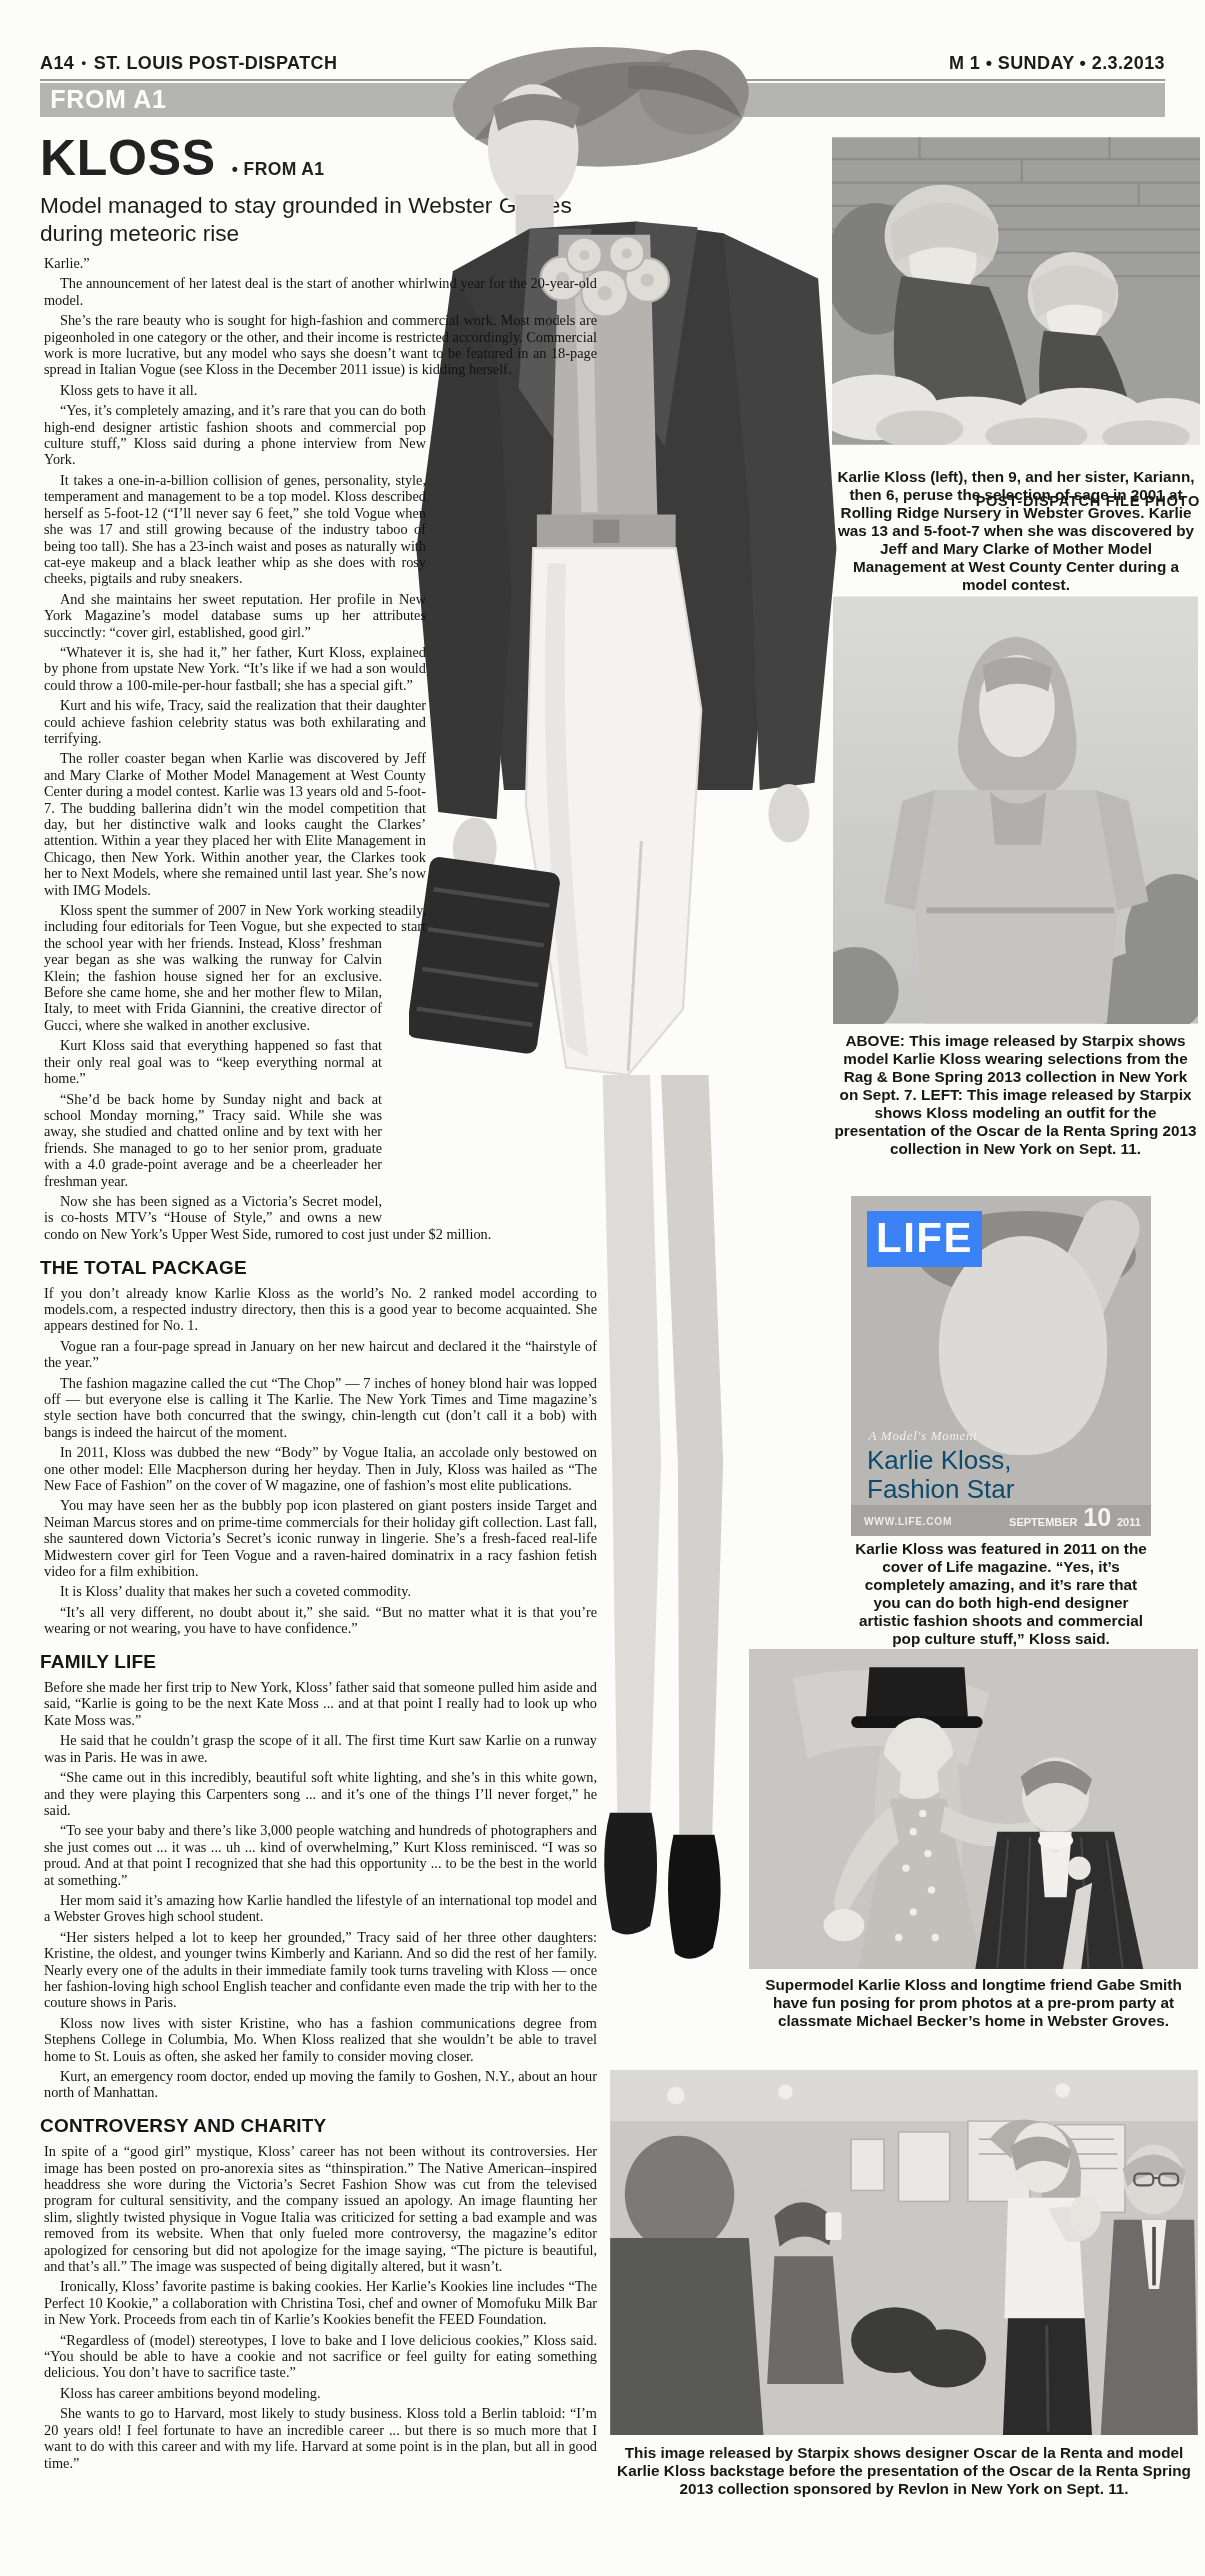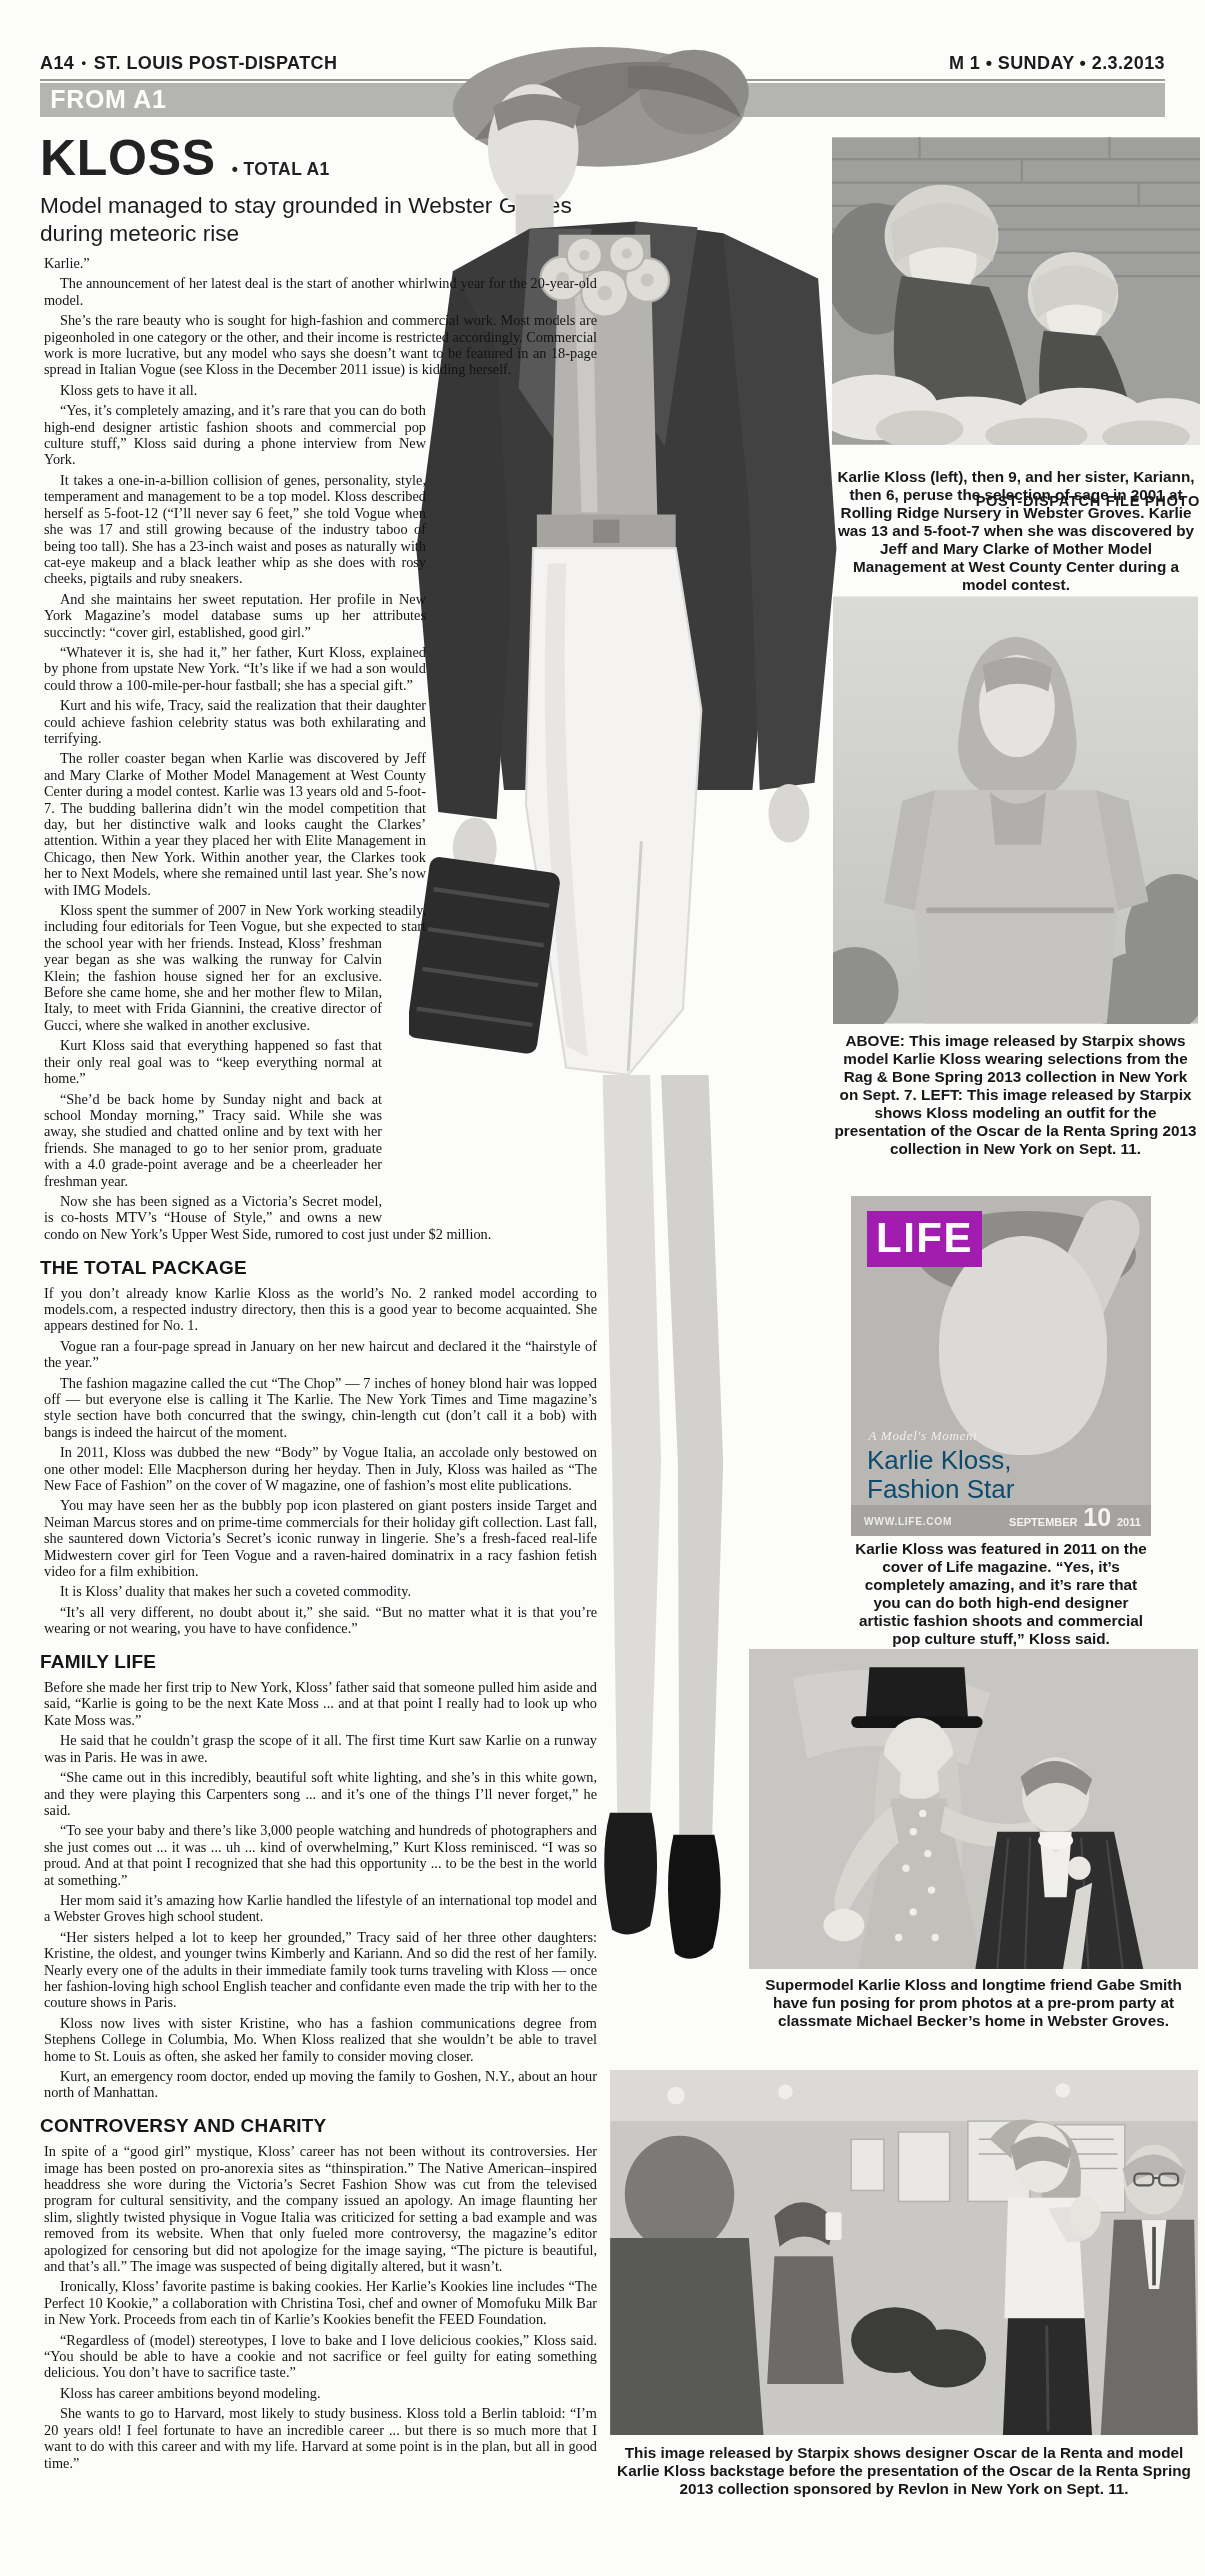--- a/index.html
+++ b/index.html
@@ -42,21 +42,21 @@
   .cap.center{text-align:center;}
   
   .life{position:absolute;left:851px;top:1196px;width:300px;height:340px;background:#b9b7b4;
         overflow:hidden;z-index:2;}
   .life .face{position:absolute;left:88px;top:40px;width:168px;height:219px;border-radius:50% 50% 46% 46%;
               background:#dcdad6;}
   .life .hairband{position:absolute;left:66px;top:14.6px;width:219px;height:88px;border-radius:50%;
                   background:#8e8c89;}
   .life .arm{position:absolute;left:212px;top:0;width:58px;height:146px;border-radius:29px;
              background:#d3d1cd;transform:rotate(25deg);}
-  .life .logo{position:absolute;left:16px;top:14.6px;width:115px;height:56px;background:#a21caf;
+  .life .logo{position:absolute;left:16px;top:14.6px;width:115px;height:56px;background:#3b82f6;
               color:#fbfbfa;font-family:"Liberation Sans",sans-serif;font-weight:900;font-size:42px;
               letter-spacing:1.5px;text-align:center;line-height:54px;}
   .life .kicker{position:absolute;left:17.5px;top:232px;font-family:"Liberation Serif",serif;
                 font-style:italic;font-size:13px;color:#f1f0ed;letter-spacing:0.7px;}
   .life .title{position:absolute;left:16px;top:250px;font-family:"Liberation Sans",sans-serif;
                font-weight:400;font-size:26px;line-height:29px;color:#0c4a6e;}
   .life .bar{position:absolute;left:0;bottom:0;width:100%;height:31px;background:#a5a3a0;}
   .life .url{position:absolute;left:13px;bottom:8.8px;font-family:"Liberation Sans",sans-serif;
              font-weight:700;font-size:10.2px;color:#ececea;letter-spacing:0.7px;}
   .life .date{position:absolute;right:10.2px;bottom:4.4px;font-family:"Liberation Sans",sans-serif;
@@ -74,21 +74,21 @@
     </div>
     <div>M 1 • SUNDAY • 2.3.2013</div>
   </div>
   <div class="head-rule"></div>
   <div class="banner">
     <span>FROM A1</span>
   </div>
 
   <div class="headline">
     <span class="big">KLOSS</span>
-    <span class="ref">• TOTAL A1</span>
+    <span class="ref">• FROM A1</span>
   </div>
   <div class="deck">Model managed to stay grounded in Webster Groves during meteoric rise</div>
 
   <div class="article-body">
       <p>Karlie.”</p>
       <p class="ind">The announcement of her latest deal is the start of another whirlwind year for the 20-year-old model.</p>
       <p class="ind">She’s the rare beauty who is sought for high-fashion and commercial work. Most models are pigeonholed in one category or the other, and their income is restricted accordingly. Commercial work is more lucrative, but any model who says she doesn’t want to be featured in an 18-page spread in Italian Vogue (see Kloss in the December 2011 issue) is kidding herself.</p>
       <p class="ind">Kloss gets to have it all.</p>
       <div class="model-wrap-spacer" style="width: 175px; height: 544px;"></div>
       <div class="model-wrap-spacer clr" style="width: 219px; height: 274px;"></div>

